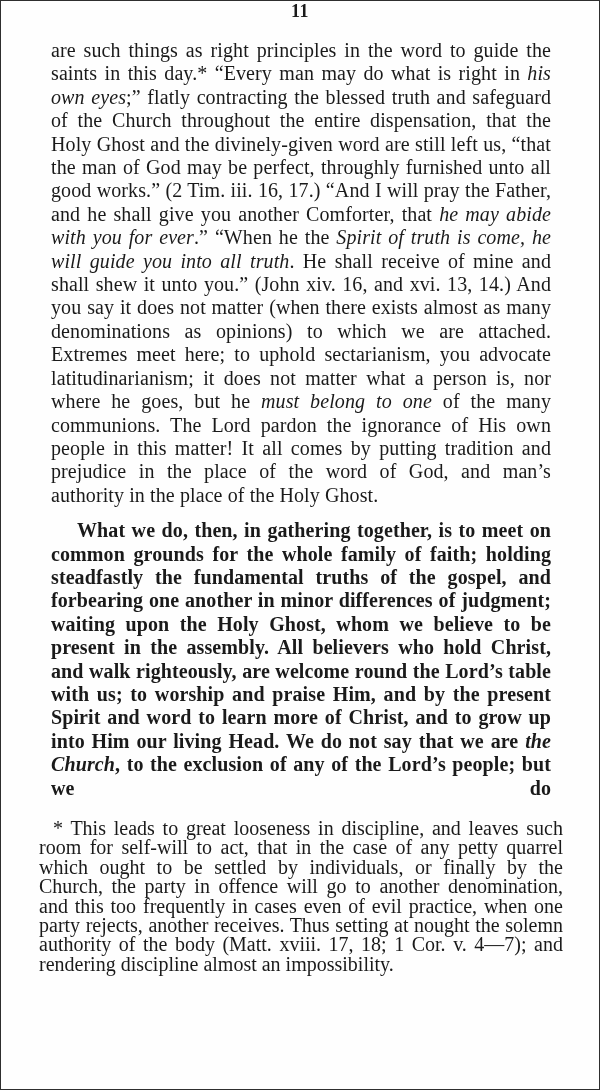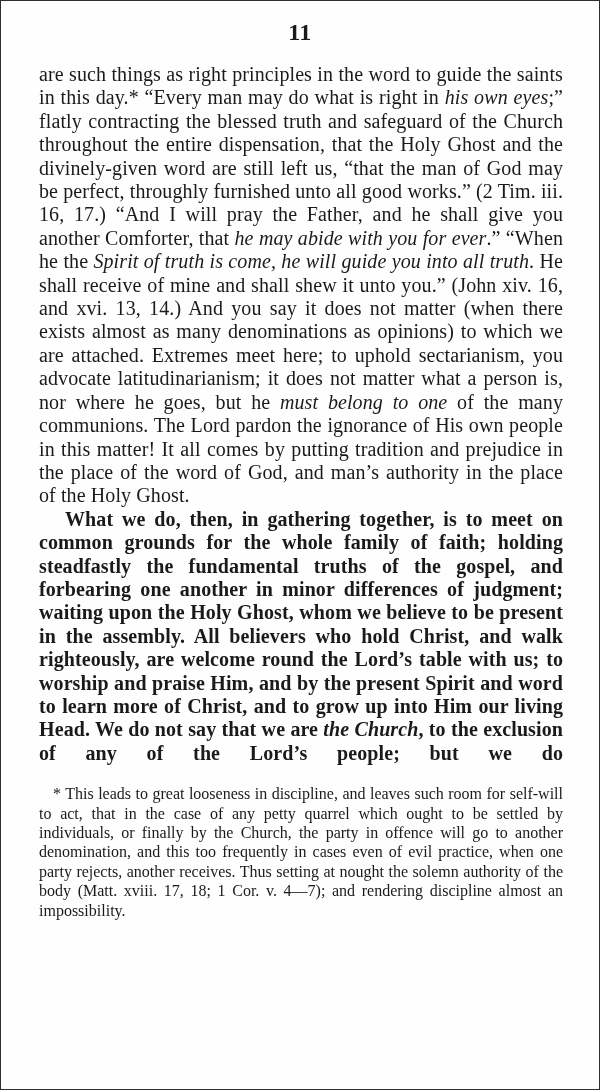--- a/index.html
+++ b/index.html
@@ -15,44 +15,43 @@
     margin: 0 auto;
     background: #fefefe;
     border: 1px solid #2e2e2e;
     font-family: "Liberation Serif", "DejaVu Serif", serif;
     color: #1a1a1a;
     overflow: hidden;
   }
   .page-number {
     text-align: center;
     font-weight: bold;
-    font-size: 24px;
-    padding-top: 18px;
+    font-size: 18px;
     letter-spacing: 0.5px;
   }
   .body-text {
     margin: 17px 36px 0 38px;
     font-size: 20px;
     line-height: 23.4px;
     text-align: justify;
     letter-spacing: 0.1px;
   }
   .para {
-    margin: 0;
+    margin: 12px;
   }
   .para.indent {
     text-indent: 26px;
     font-weight: bold;
   }
   .para.justify-last {
     text-align-last: justify;
   }
   .footnote {
     margin: 19px 36px 0 38px;
-    font-size: 16px;
+    font-size: 20px;
     line-height: 19.4px;
     text-align: justify;
     text-indent: 14px;
   }
   i {
     font-style: italic;
   }
 </style>
 </head>
 <body>

